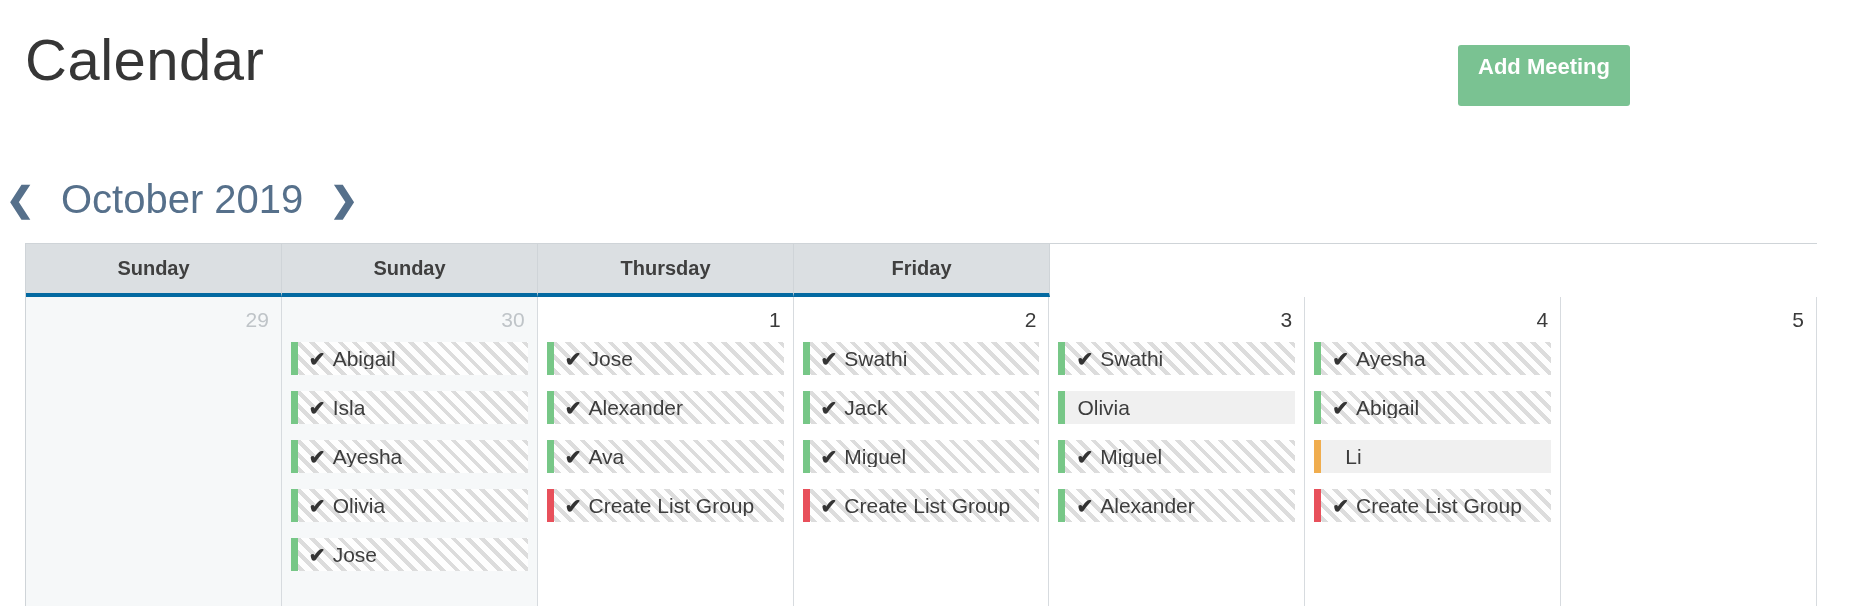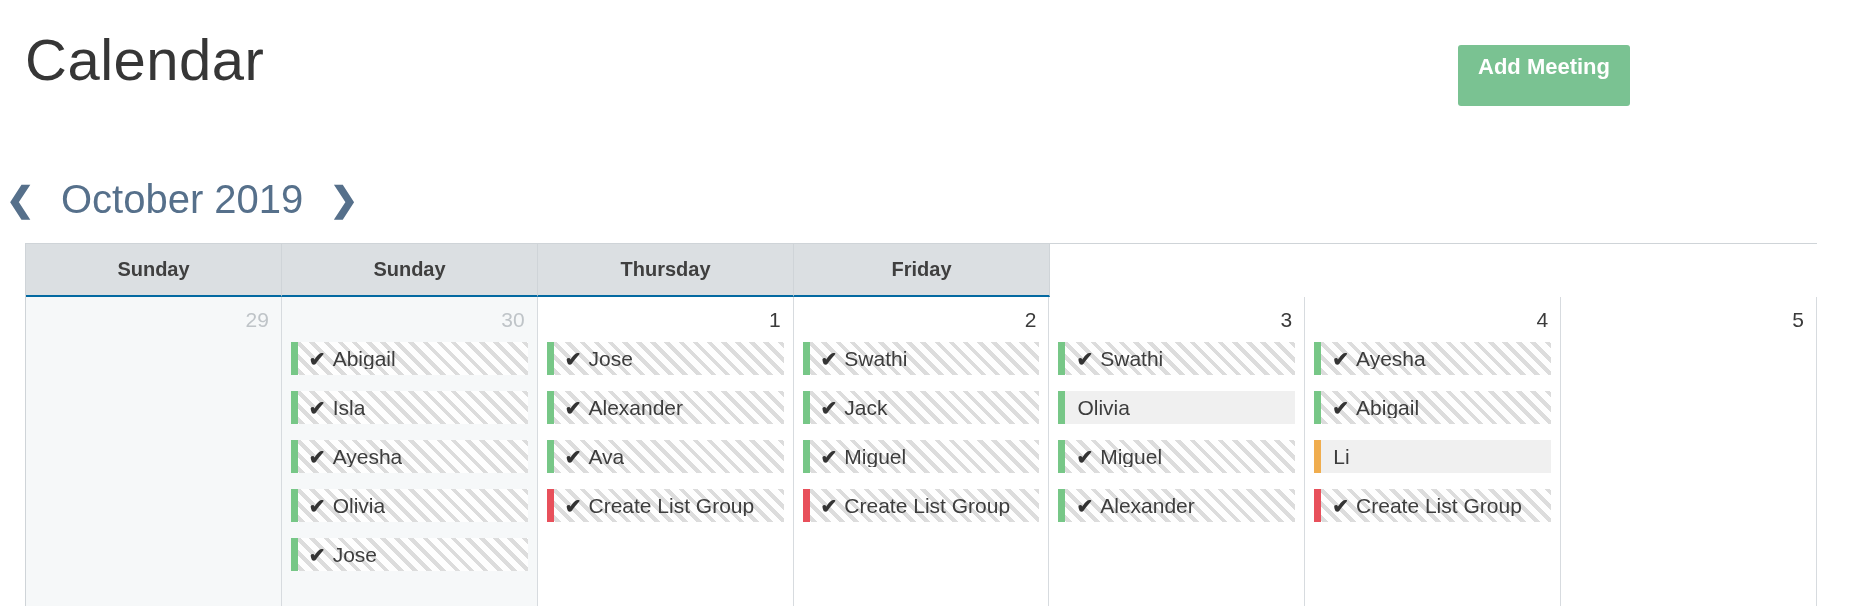--- a/index.html
+++ b/index.html
@@ -102,21 +102,21 @@
   }
   .calendar-row {
     display: flex;
     width: 100%;
   }
   .weekday-cell {
     width: 256px;
     box-sizing: border-box;
     background: #dbdfe2;
     border-right: 1px solid #cfd4d8;
-    border-bottom: 2px solid #0369a1;
+    border-bottom: 4px solid #0369a1;
     height: 53px;
     display: flex;
     align-items: center;
     justify-content: center;
     font-size: 20px;
     font-weight: bold;
     color: #3f3f3f;
   }
   .day-cell {
     width: 256px;
@@ -329,21 +329,21 @@
               <span class="event-check">✔</span>
               <span class="event-text">Ayesha</span>
             </div>
             <div class="event striped">
               <span class="event-bar" style="background: rgb(119, 199, 135);"></span>
               <span class="event-check">✔</span>
               <span class="event-text">Abigail</span>
             </div>
             <div class="event">
               <span class="event-bar" style="background: rgb(240, 173, 78);"></span>
-              <span class="event-text" style="padding-left: 12px; text-align: right;">Li</span>
+              <span class="event-text" style="padding-left: 24px; text-align: right;">Li</span>
             </div>
             <div class="event striped">
               <span class="event-bar" style="background: rgb(232, 80, 91);"></span>
               <span class="event-check">✔</span>
               <span class="event-text">Create List Group</span>
             </div>
           </div>
         </div>
         <div class="day-cell">
           <div class="day-number">5</div>

